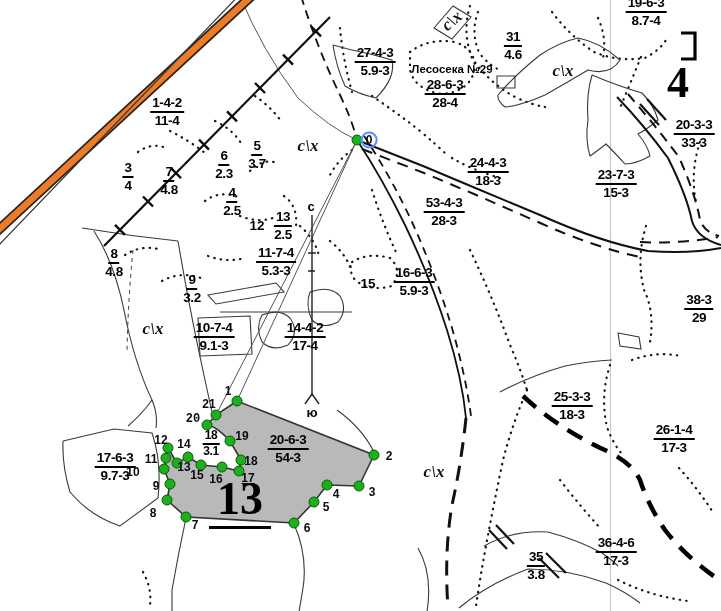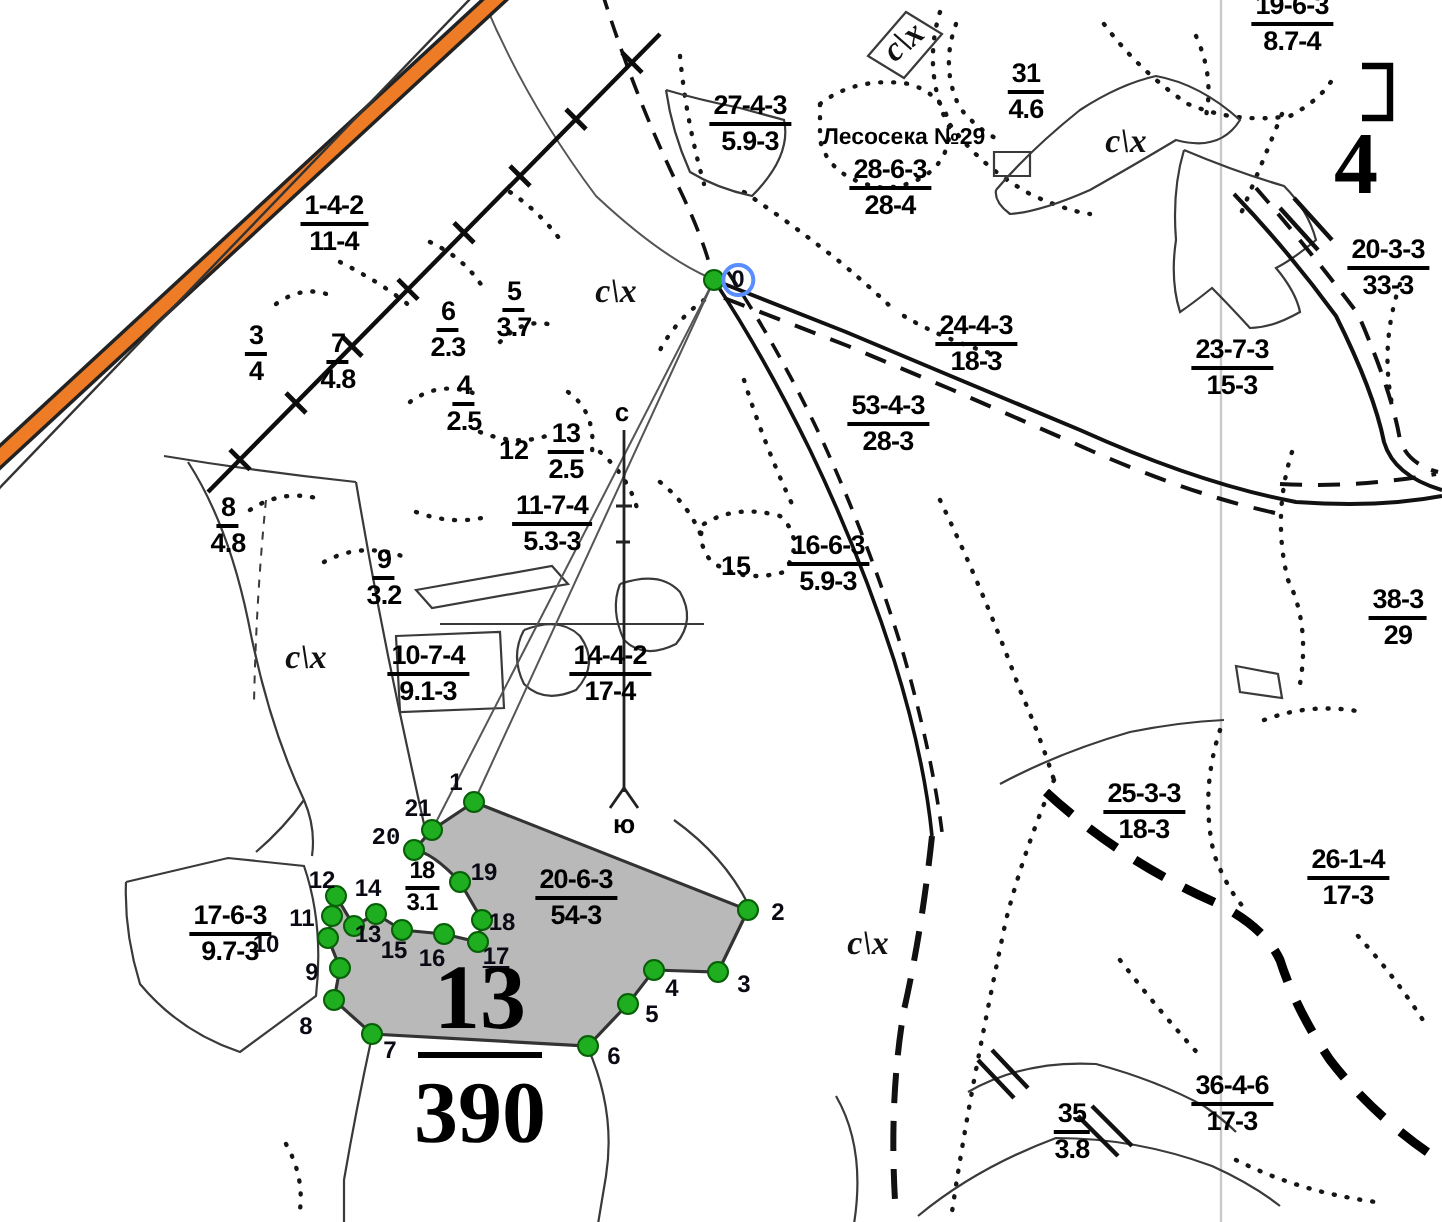--- a/index.html
+++ b/index.html
@@ -157,21 +157,20 @@
 </svg>
 
 <div id="labels">
   <span class="compass" id="cN" style="left: 311px; top: 206px;">с</span>
   <span class="compass" id="cS" style="left: 312px; top: 412px;">ю</span>
   <span class="bignum4" id="big4" style="left: 678px; top: 82px;">4</span>
   <span class="lesoseka" id="lesoseka" style="left: 452px; top: 69px;">Лесосека №29</span>
   <div class="bigfrac" id="bigfrac" style="left: 240px; top: 477px;">
     <div class="bnum">13</div>
     <div class="bbar"></div>
-    <div class="bden">390</div>
   </div>
 <div class="frac" style="left: 167px; top: 95px;">
         <div class="num"><span>1-4-2</span></div>
         <div class="den">11-4</div>
       </div>
       <div class="frac" style="left: 128px; top: 160px;">
         <div class="num"><span>3</span></div>
         <div class="den">4</div>
       </div>
       <div class="frac" style="left: 169px; top: 164px;">

